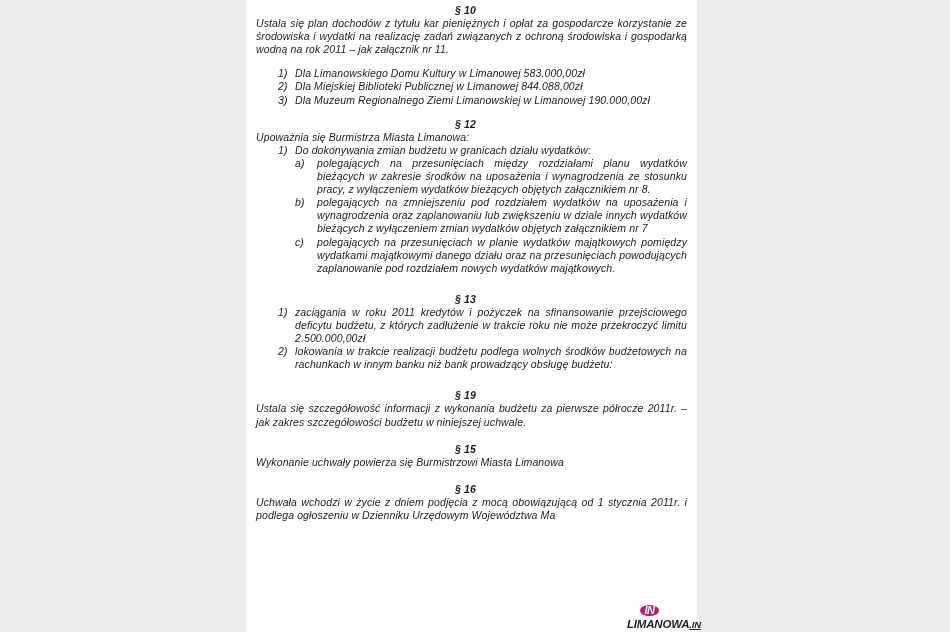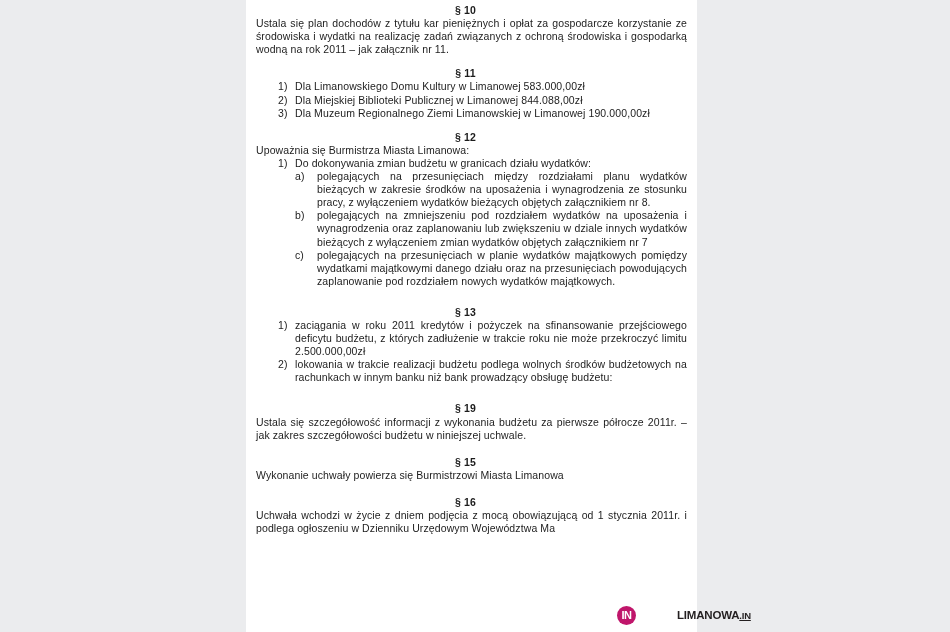--- a/index.html
+++ b/index.html
@@ -11,20 +11,21 @@
     height: 632px;
     background: #ebecee;
     font-family: "Liberation Sans", sans-serif;
     overflow: hidden;
   }
   .viewer {
     position: relative;
     width: 950px;
     height: 632px;
     background: #ebecee;
+    font-style: italic;
   }
   .page {
     position: absolute;
     left: 246px;
     top: 0;
     width: 451px;
     height: 632px;
     background: #ffffff;
     box-sizing: border-box;
     padding: 4px 10px 0 10px;
@@ -89,26 +90,27 @@
     position: absolute;
     left: 0;
     top: 0;
     width: 18px;
     text-align: left;
   }
   .nojust { text-align: left !important; }
 
   .watermark {
     position: absolute;
-    left: 617px;
+    left: 598px;
     top: 605px;
     display: flex;
     align-items: center;
-    gap: 12px;
+    gap: 2px;
     height: 20px;
+    flex-direction: column;
   }
   .wm-badge {
     width: 19px;
     height: 19px;
     border-radius: 50%;
     background: #c0166b;
     color: #ffffff;
     font-size: 11px;
     font-weight: bold;
     display: flex;
@@ -138,21 +140,20 @@
 <div class="viewer">
 
   <div class="page">
     <div class="page-inner">
 
       <div class="sect-head">§ 10</div>
       <div class="para">Ustala się plan dochodów z tytułu kar pieniężnych i opłat za gospodarcze korzystanie ze środowiska i wydatki na realizację zadań związanych z ochroną środowiska i gospodarką wodną na rok 2011 – jak załącznik nr 11.</div>
 
       <div class="gap-md"></div>
 
-      <div class="sect-head">§ 11</div>
       <ol class="lvl1">
         <li>
           <span class="marker">1)</span>
           <span class="nojust">Dla Limanowskiego Domu Kultury w Limanowej  583.000,00zł</span>
         </li>
         <li>
           <span class="marker">2)</span>
           <span class="nojust">Dla Miejskiej Biblioteki Publicznej w Limanowej  844.088,00zł</span>
         </li>
         <li>

